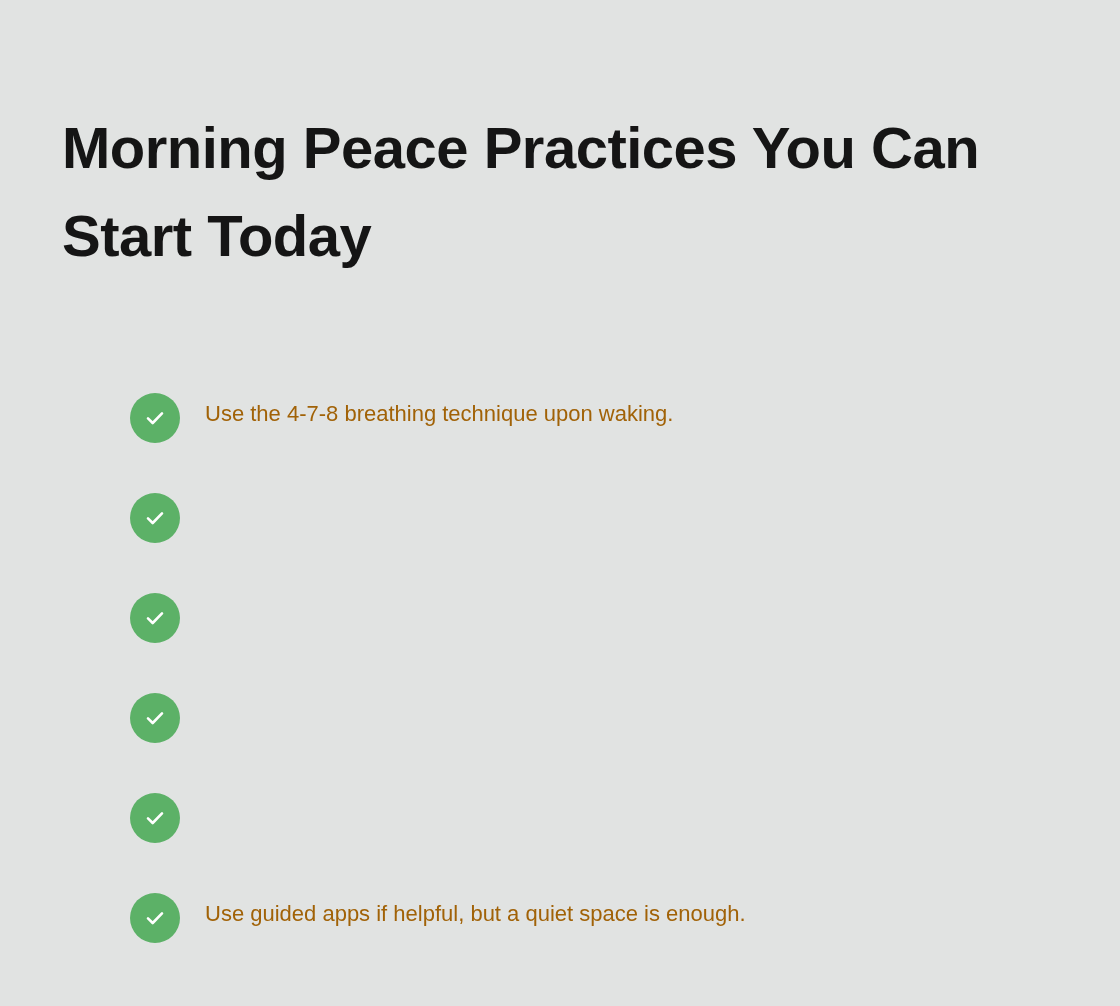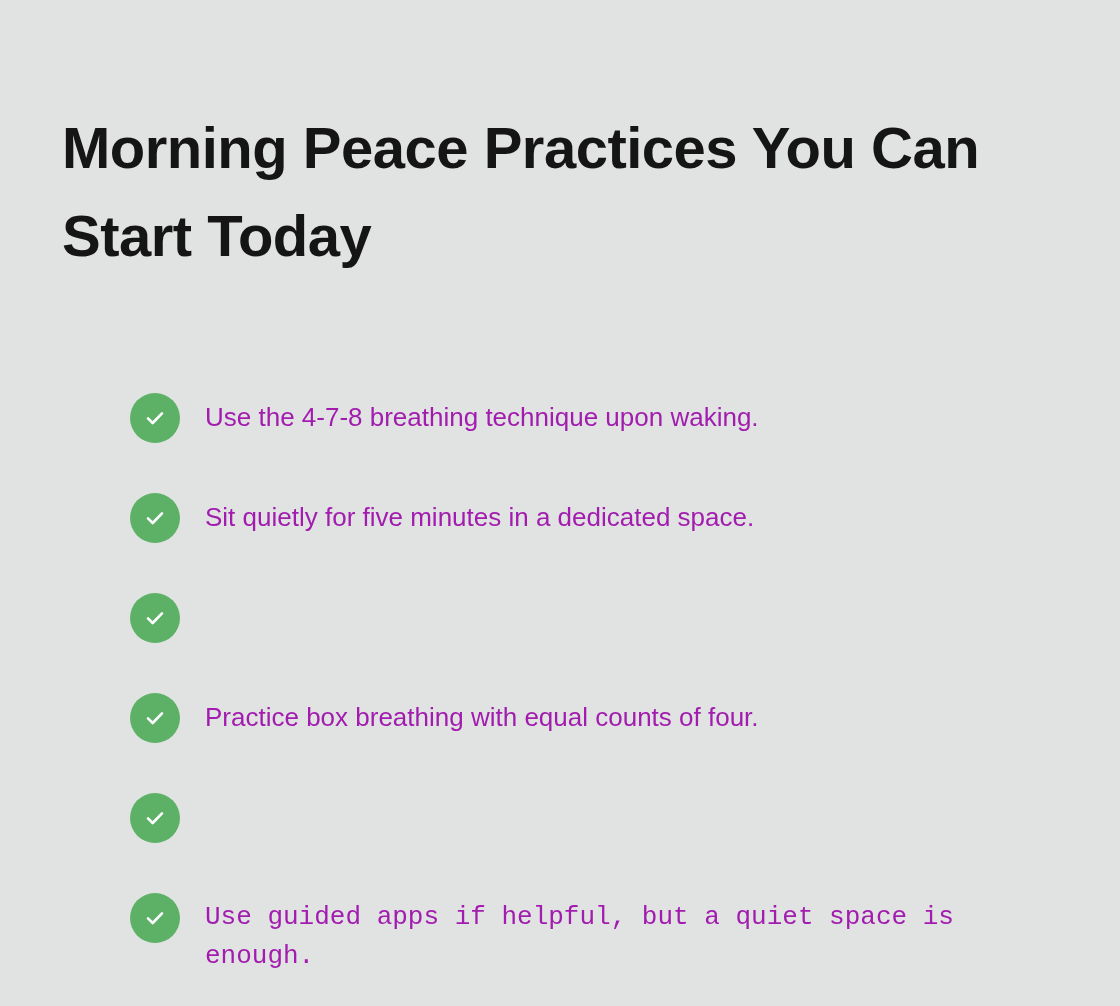--- a/index.html
+++ b/index.html
@@ -35,42 +35,41 @@
     padding: 0;
     list-style: none;
   }
   .list-item {
     display: flex;
     align-items: flex-start;
     margin-bottom: 49px;
   }
   .list-item:last-child {
     margin-bottom: 0;
-    font-family: Liberation Mono, monospace;
   }
   .check-badge {
     flex: 0 0 auto;
     width: 50px;
     height: 50px;
     border-radius: 50%;
     background: #5cb167;
     display: flex;
     align-items: center;
     justify-content: center;
     margin-left: 68px;
     margin-right: 25px;
     margin-top: 1px;
   }
   .check-badge svg {
     display: block;
   }
   .item-text {
-    font-size: 26px;
+    font-size: 22px;
     line-height: 1.48;
-    color: #a21caf;
+    color: #a16207;
     max-width: 850px;
     padding-top: 6px;
   }
 </style>
 </head>
 <body>
 
 <div class="page">
 
   <h1 class="title">Morning Peace Practices You Can Start Today</h1>
@@ -85,38 +84,36 @@
       </span>
       <span class="item-text">Use the 4-7-8 breathing technique upon waking.</span>
     </li>
 
     <li class="list-item">
       <span class="check-badge">
         <svg width="26" height="26" viewBox="0 0 26 26" aria-hidden="true">
           <path d="M6 13.4 L10.7 18 L20 8.4" fill="none" stroke="#ffffff" stroke-width="2.6" stroke-linecap="round" stroke-linejoin="round"></path>
         </svg>
       </span>
-      <span class="item-text">Sit quietly for five minutes in a dedicated space.</span>
     </li>
 
     <li class="list-item">
       <span class="check-badge">
         <svg width="26" height="26" viewBox="0 0 26 26" aria-hidden="true">
           <path d="M6 13.4 L10.7 18 L20 8.4" fill="none" stroke="#ffffff" stroke-width="2.6" stroke-linecap="round" stroke-linejoin="round"></path>
         </svg>
       </span>
     </li>
 
     <li class="list-item">
       <span class="check-badge">
         <svg width="26" height="26" viewBox="0 0 26 26" aria-hidden="true">
           <path d="M6 13.4 L10.7 18 L20 8.4" fill="none" stroke="#ffffff" stroke-width="2.6" stroke-linecap="round" stroke-linejoin="round"></path>
         </svg>
       </span>
-      <span class="item-text">Practice box breathing with equal counts of four.</span>
     </li>
 
     <li class="list-item">
       <span class="check-badge">
         <svg width="26" height="26" viewBox="0 0 26 26" aria-hidden="true">
           <path d="M6 13.4 L10.7 18 L20 8.4" fill="none" stroke="#ffffff" stroke-width="2.6" stroke-linecap="round" stroke-linejoin="round"></path>
         </svg>
       </span>
     </li>
 

